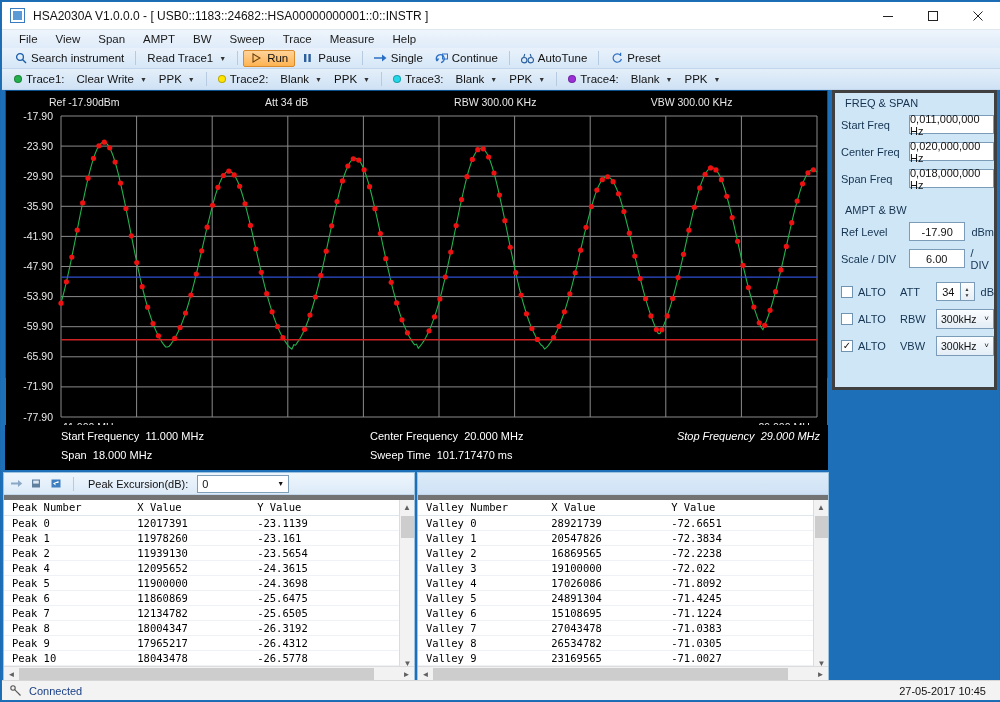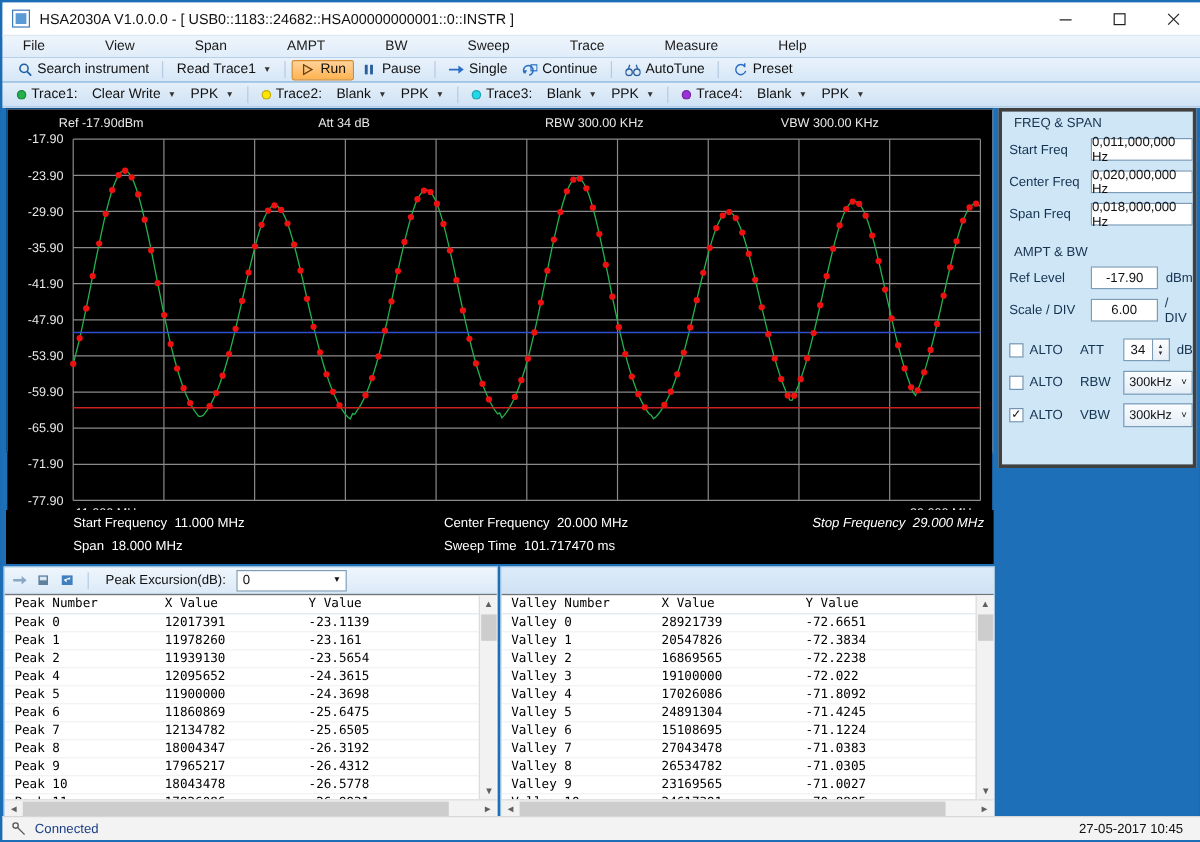--- a/index.html
+++ b/index.html
@@ -48,21 +48,20 @@
   }
   .win-btn svg { display:block; }
 
   
   .menubar {
     position: absolute; left: 1px; top: 29px;
     width: 998px; height: 18px;
     background: linear-gradient(to bottom, #eef5fc 0%, #dfecf9 100%);
     display: flex; align-items: center;
     padding-left: 8px;
-    gap: 32px;
   }
   .menu-item {
     font-size: 11.5px; color: #1a1a1a;
     padding: 0 9px; line-height: 18px; white-space: nowrap;
   }
 
   
   .toolbar {
     position: absolute; left: 1px;
     width: 998px; height: 21px;
@@ -90,21 +89,21 @@
   .dot {
     width: 8px; height: 8px; border-radius: 50%; display: inline-block; flex: none;
     border: 1px solid rgba(0,0,0,.25);
   }
   .ico { display:inline-flex; align-items:center; justify-content:center; width:13px; height:13px; flex:none;}
 
   
   .chart-panel {
     position: absolute; left: 4px; top: 89px;
     width: 823px; height: 288px;
-    background: #e5e5e5;
+    background: #fdba74;
     border: 1px solid #0b4f8f;
     text-align: right;
   }
   .chart-svg { display: block; }
 
   
   .chart-foot {
     position: absolute; left: 4px; top: 424px;
     width: 823px; height: 45px;
     background: #000; color: #ffffff;
@@ -187,21 +186,21 @@
     display:flex; align-items:center; padding: 0 4px; margin-left: 6px;
     font-size: 11px; color: #111;
   }
   .pe-combo .cv { flex: 1; }
 
   .grid-wrap {
     position: relative;
     background: #ffffff;
     height: 186px; width: 100%;
     overflow: hidden;
-    border-top: 1px solid #737373;
+    border-top: 5px solid #737373;
   }
   table.dg {
     border-collapse: collapse; width: 395px;
     font-family: "DejaVu Sans Mono", monospace;
     font-size: 10.5px; color: #000;
     table-layout: fixed;
   }
   table.dg th, table.dg td {
     text-align: left; font-weight: normal;
     padding: 1px 0 1px 8px; height: 15px;

